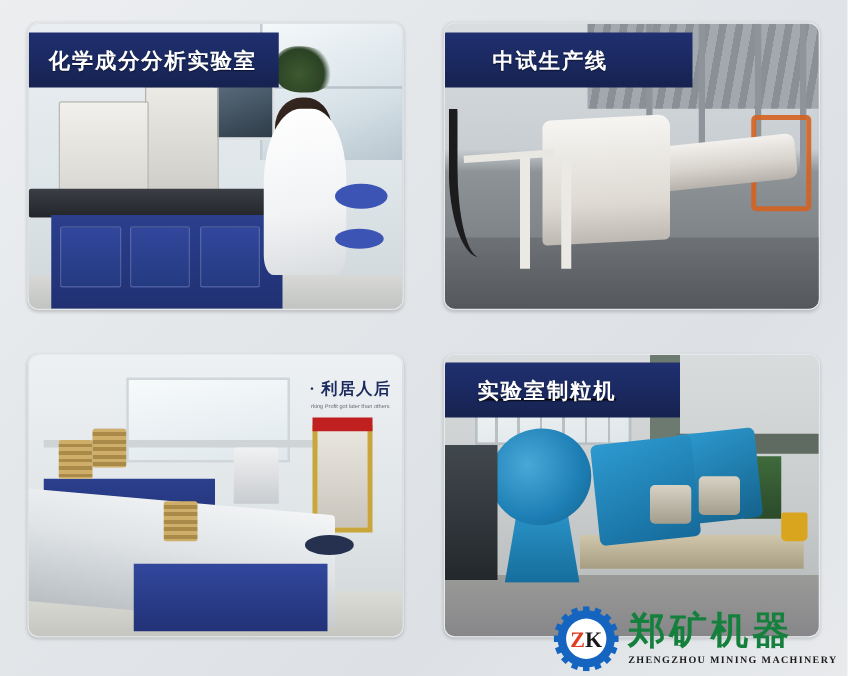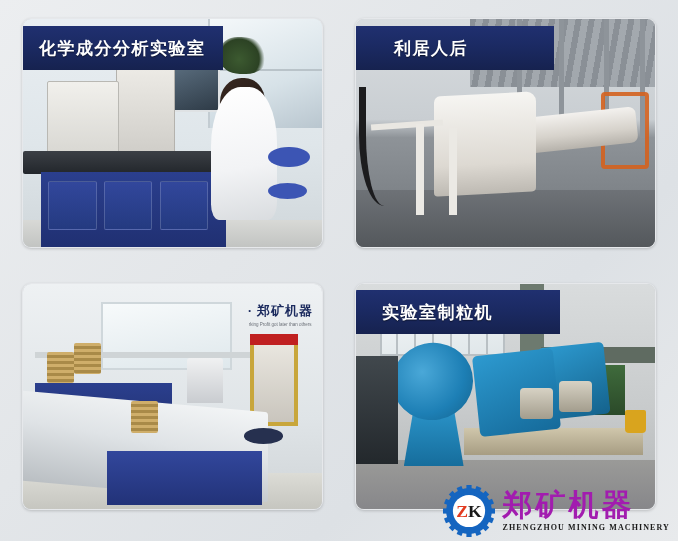--- a/index.html
+++ b/index.html
@@ -167,37 +167,37 @@
     font-size:17px;
     font-weight:bold;
     letter-spacing:1.5px;
     white-space:nowrap;
     text-shadow:0 1px 1px rgba(0,0,0,.5);
     font-family:"Liberation Sans", sans-serif;
   }
   .card.w1 .banner { width:200px; }
   .card.w2 .banner { width:198px; }
   .card.w3 .banner { width:226px; }
-  .card.w4 .banner { width:204px; padding-left:26px; }
+  .card.w4 .banner { width:188px; padding-left:26px;text-decoration:underline; }
   .card.w2 .banner { padding-left:38px; }
   .card.w4 .banner { top:6px; }
 
   
   .logo {
     position:absolute;
     right:8px; bottom:4px;
     display:flex; align-items:center; gap:8px;
     z-index:20;
   }
   .logo .gearwrap { position:relative; width:52px; height:52px; flex:none; }
   .logo .gearwrap svg { display:block; width:52px; height:52px; }
   .logo .words { display:flex; flex-direction:column; line-height:1; }
   .logo .cn {
     font-family:"Liberation Serif", serif;
-    font-size:30px; font-weight:bold; color:#a21caf;
+    font-size:30px; font-weight:bold; color:#15803d;
     letter-spacing:3px; white-space:nowrap;
   }
   .logo .en {
     font-family:"Liberation Serif", serif;
     font-size:8px; font-weight:bold; color:#1a1a1a;
     letter-spacing:1.1px; white-space:nowrap; margin-top:4px; text-align:left;
   }
 </style>
 </head>
 <body>
@@ -241,42 +241,42 @@
       <div class="floor"></div>
       <div class="orange"></div>
       <div class="tube"></div>
       <div class="kiln"></div>
       <div class="pipe"></div>
       <div class="post"></div>
       <div class="post2"></div>
       <div class="hose"></div>
     </div>
     <div class="banner">
-      <span class="txt">利居人后</span>
+      <span class="txt">中试生产线</span>
     </div>
   </div>
 
   <div class="card w3">
     <div class="photo c3">
       <div class="wall"></div>
       <div class="win"></div>
       <div class="shelf"></div>
       <div class="floor"></div>
       <div class="cab"></div>
       <div class="press"></div>
       <div class="presstop"></div>
       <div class="scope"></div>
       <div class="bench"></div>
       <div class="benchside"></div>
       <div class="sieve" style="left:8%; top:30%"></div>
       <div class="sieve" style="left:17%; top:26%"></div>
       <div class="sieve" style="left:36%; top:52%"></div>
       <div class="stool"></div>
       <div class="slogan">
-        <div class="big">· 郑矿机器</div>
+        <div class="big">· 利居人后</div>
         <div class="small">rking  Profit got later than others</div>
       </div>
     </div>
   </div>
 
   <div class="card w4">
     <div class="photo c4">
       <div class="wall"></div>
       <div class="win"></div>
       <div class="winbars"></div>

